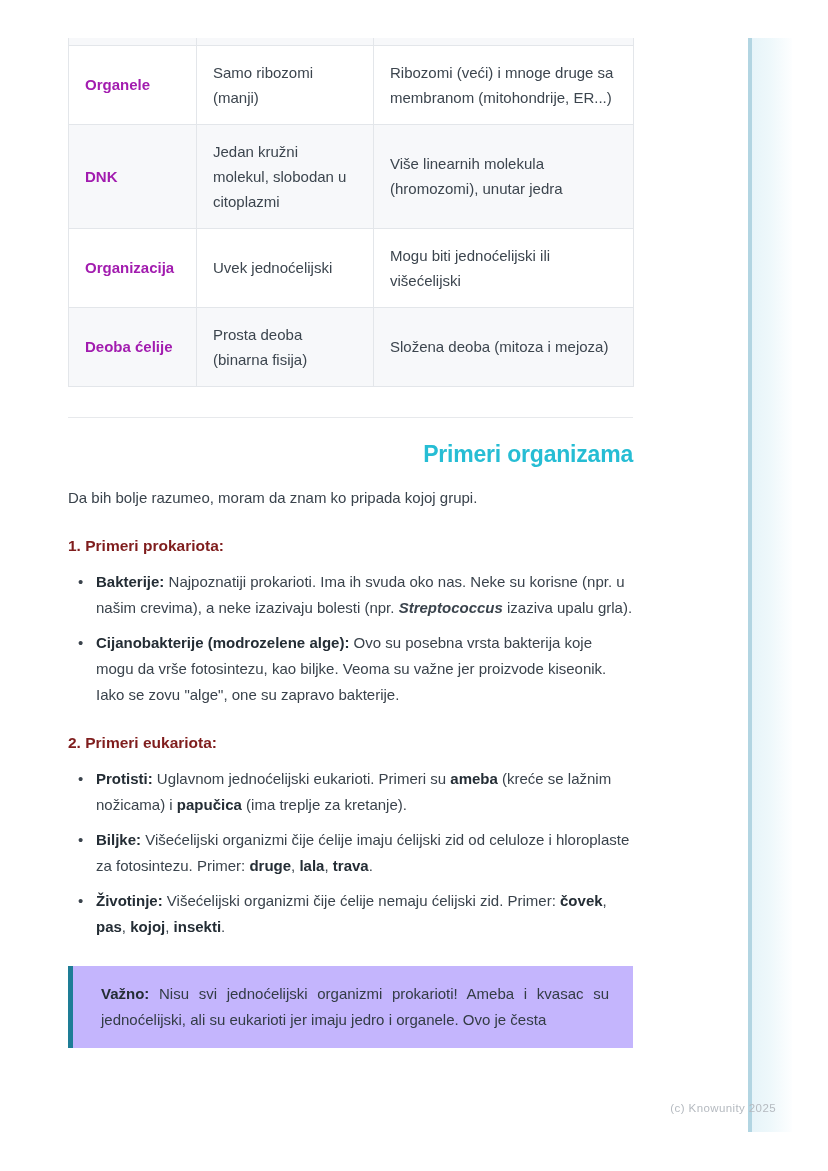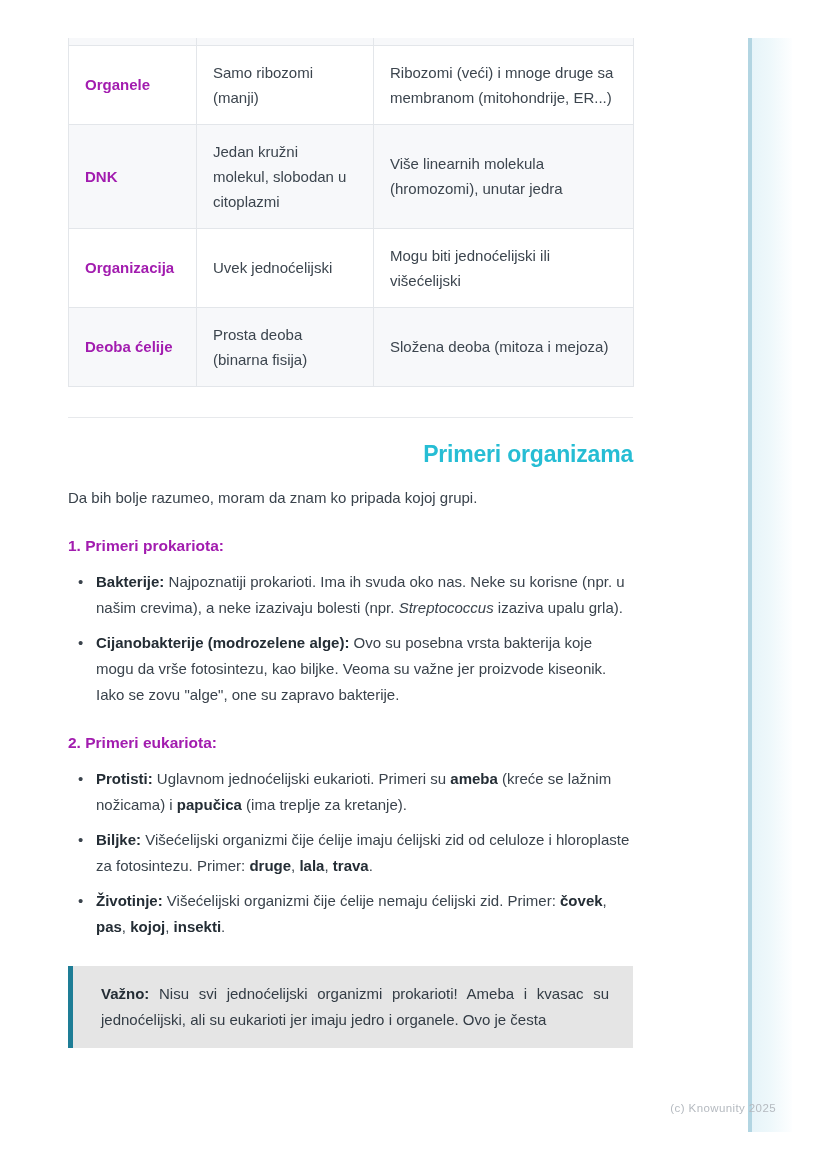--- a/index.html
+++ b/index.html
@@ -87,46 +87,46 @@
     text-align: right;
   }
   p.intro {
     margin-top: 16px;
     line-height: 26px;
   }
   p.group-title {
     margin-top: 26px;
     font-size: 15.5px;
     font-weight: 700;
-    color: #a21caf;
+    color: #7f1d1d;
   }
   ul.bullets {
     list-style: none;
     margin-top: 14px;
   }
   ul.bullets li {
     position: relative;
     padding-left: 28px;
     line-height: 26px;
     margin-bottom: 9px;
   }
   ul.bullets li::before {
     content: "\2022";
     position: absolute;
     left: 10px;
     top: 0;
     color: #3a434c;
   }
   .b { font-weight: 700; color: #242d35; }
-  .i { font-style: italic; }
+  .i { font-style: italic; font-weight: bold; }
 
   
   .callout {
     margin-top: 26px;
-    background: #e5e5e5;
+    background: #c4b5fd;
     border-left: 5px solid #1e7d96;
     padding: 15px 24px 15px 28px;
     line-height: 26px;
     text-align: justify;
     color: #333c45;
   }
 </style>
 </head>
 <body>
 

